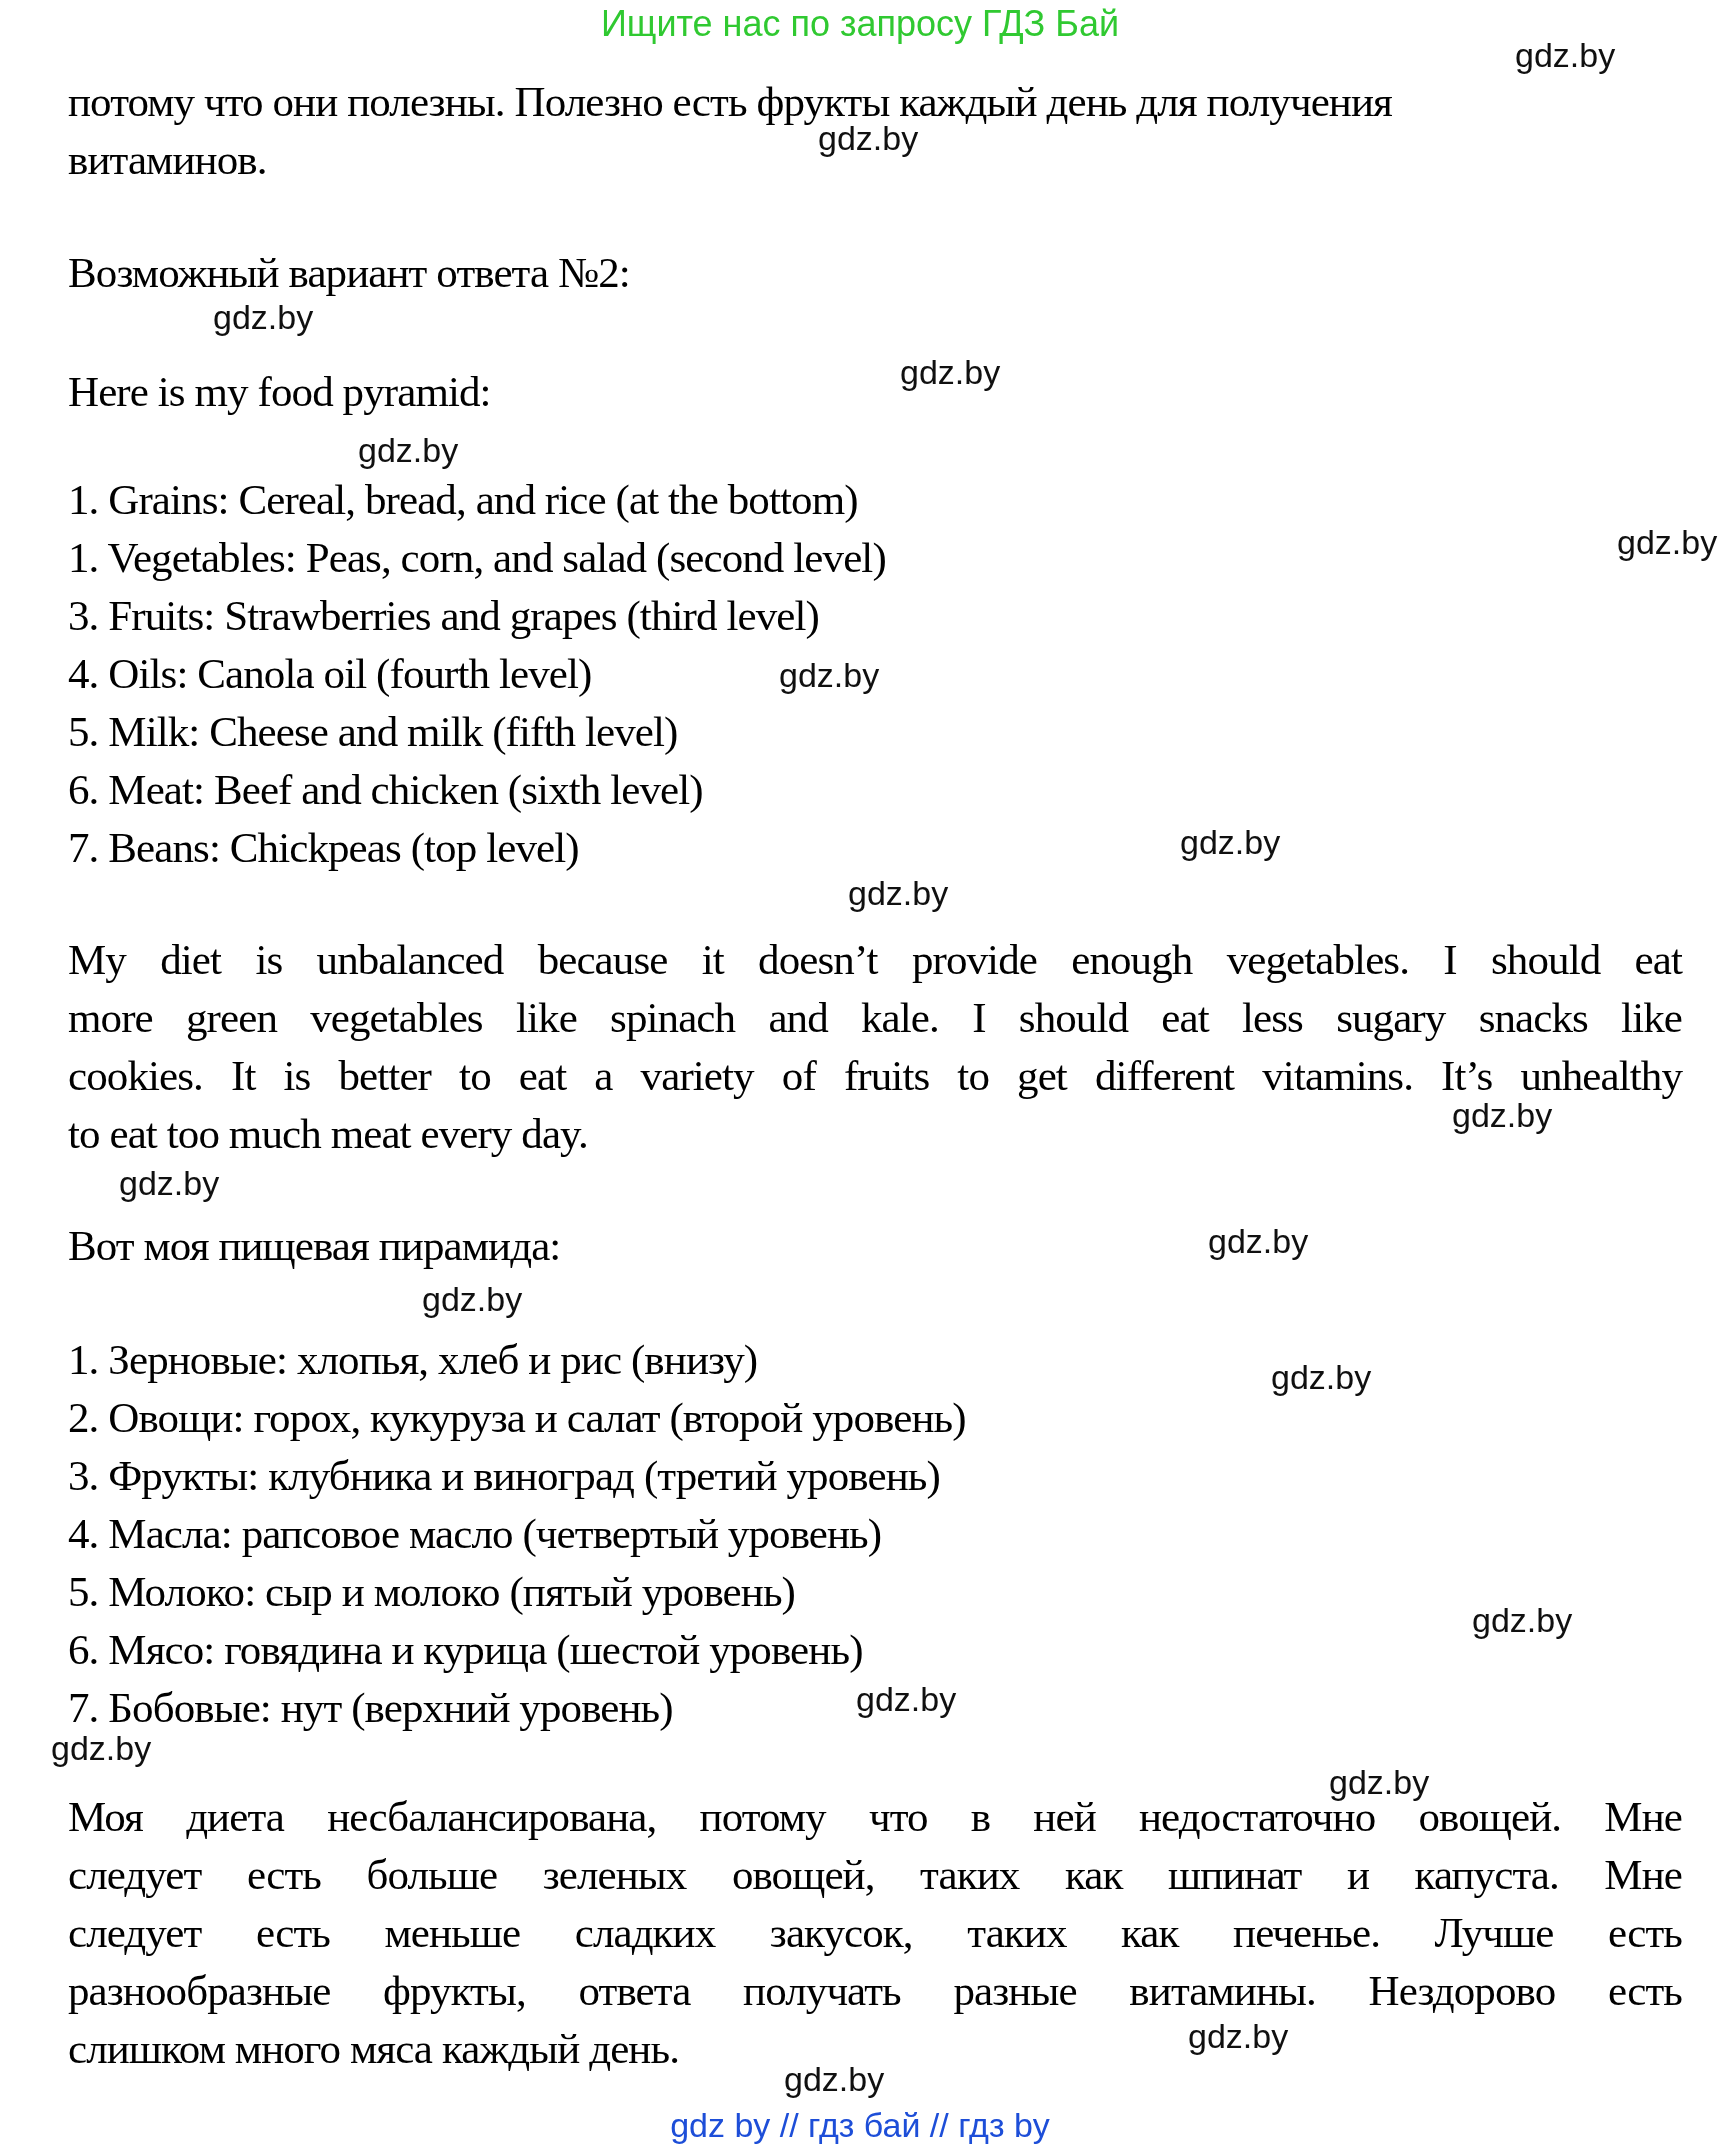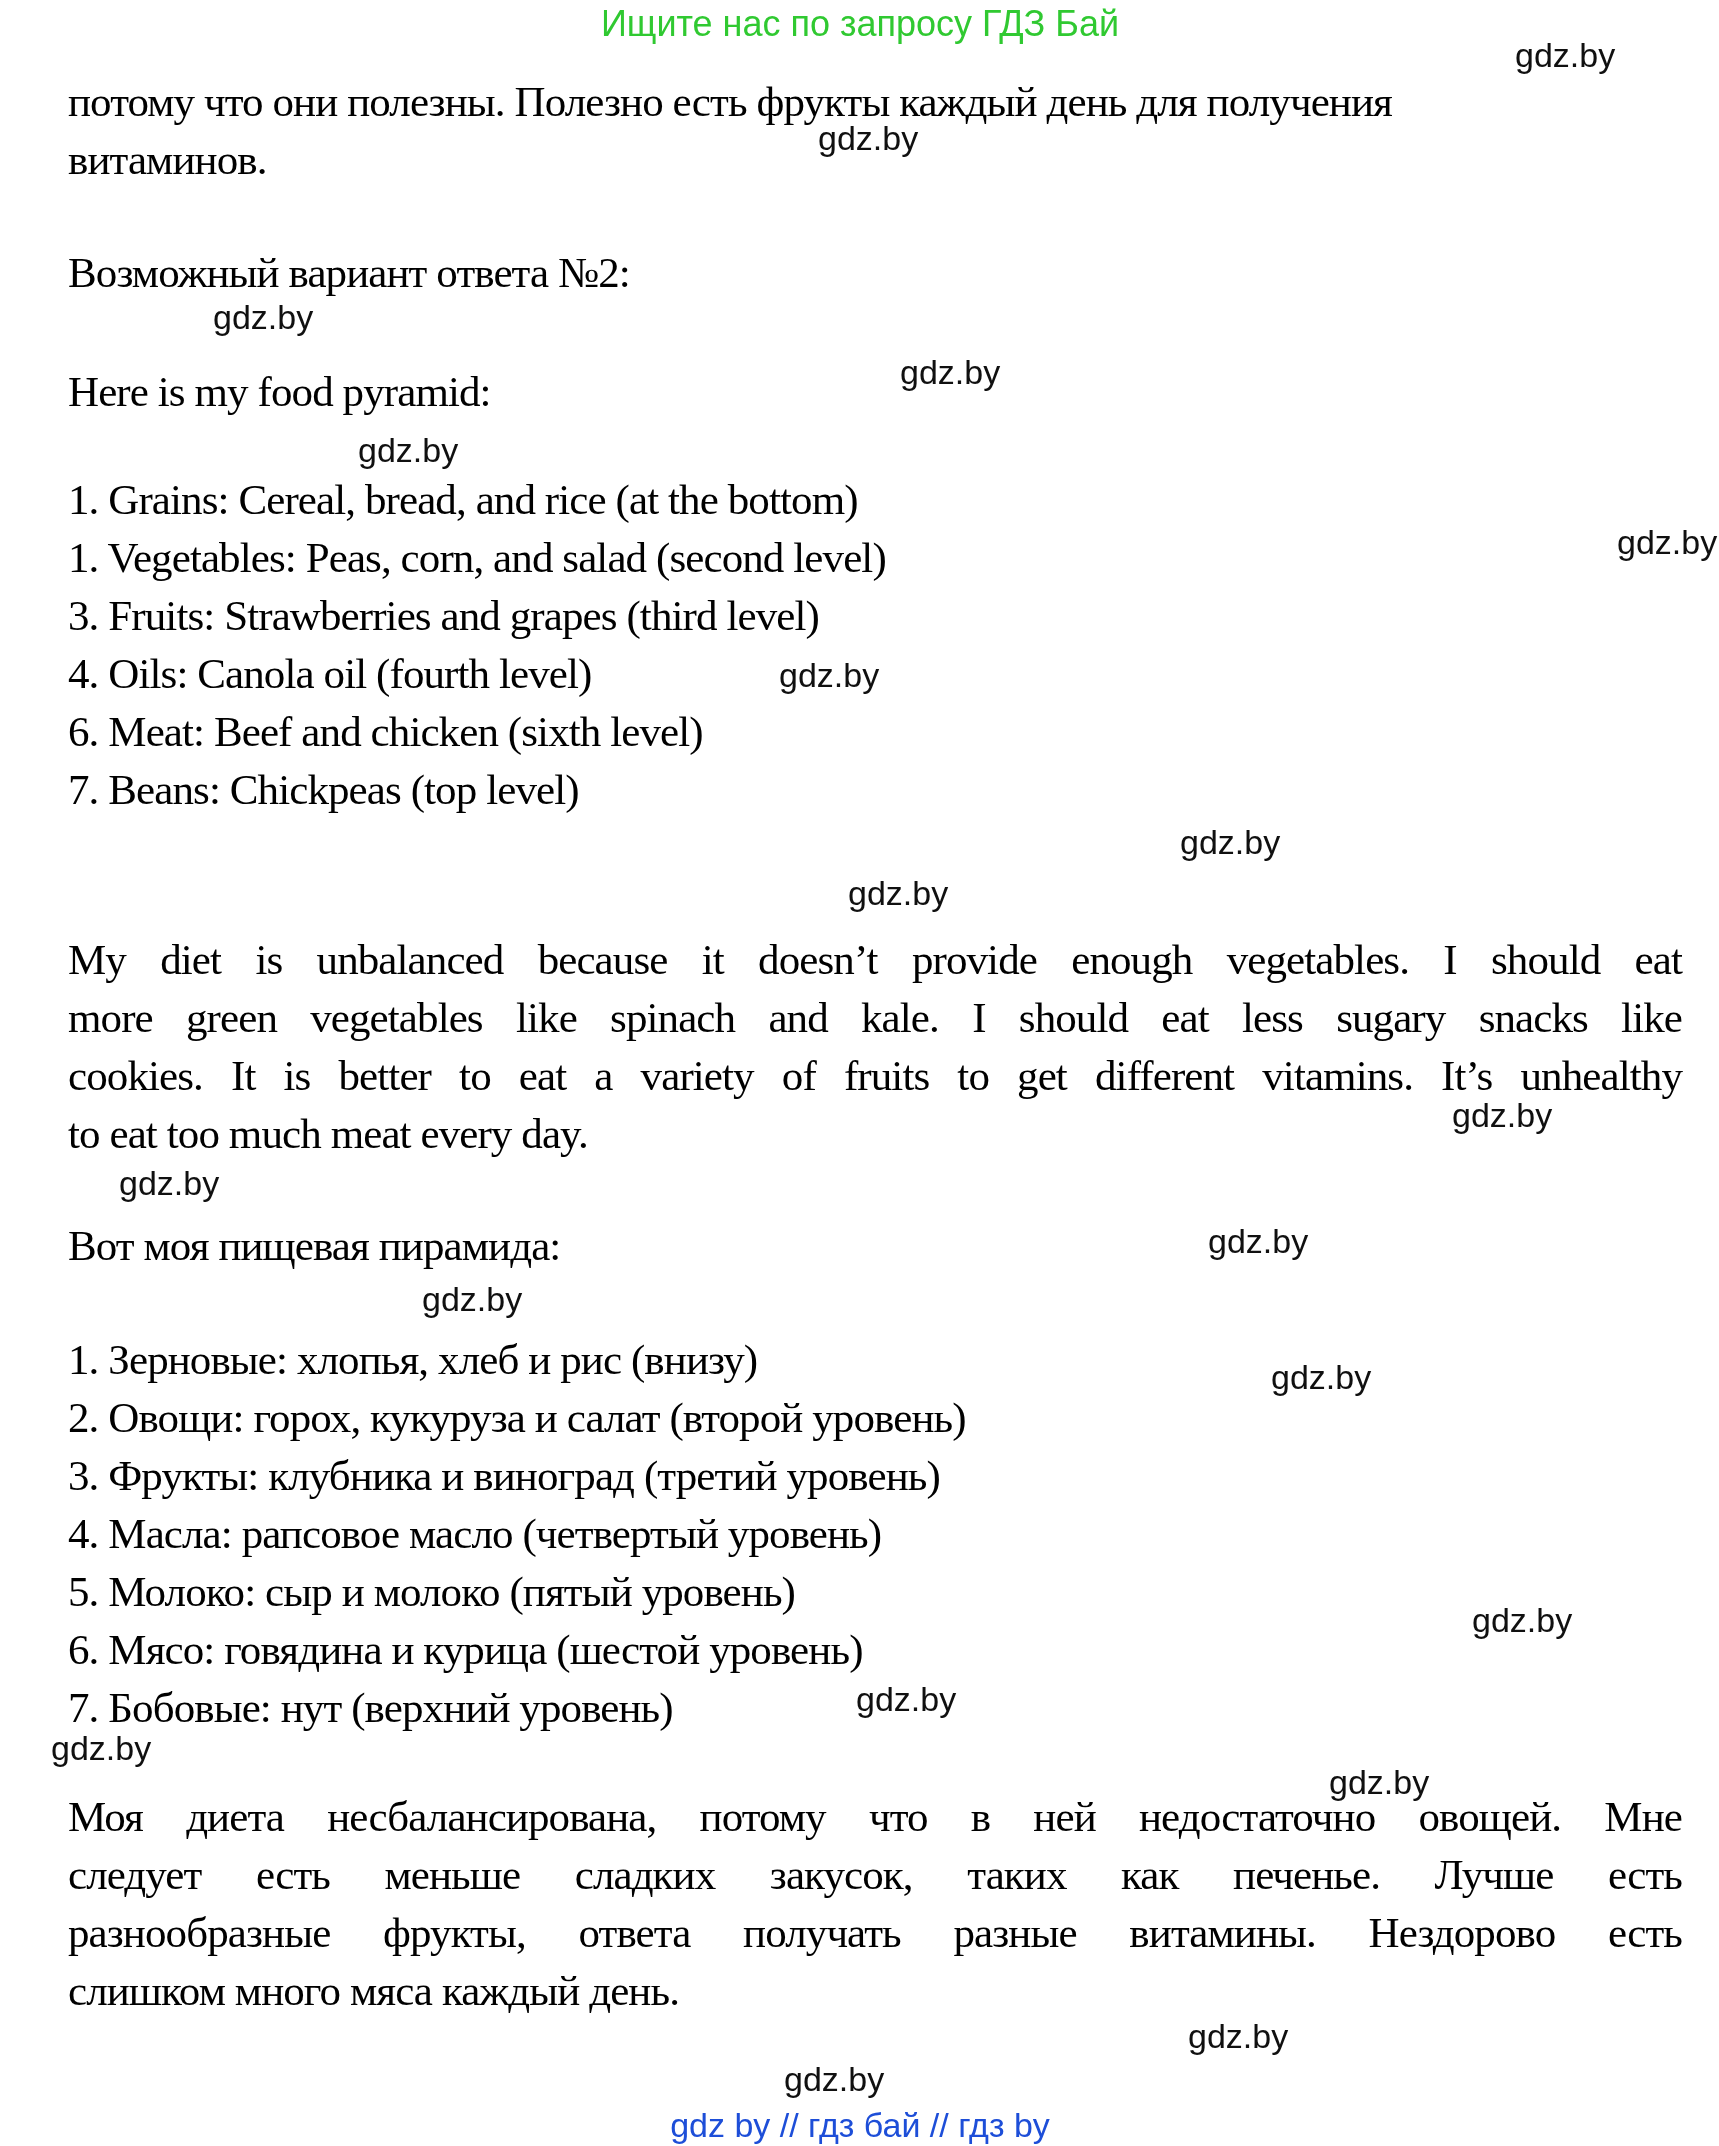--- a/index.html
+++ b/index.html
@@ -75,20 +75,21 @@
 
   <div class="block heading" style="top:346px;margin-top:17px;">
     <div class="pline">Here is my food pyramid:</div>
   </div>
 
   <div class="block" style="top:471px;">
       <div class="pline">1. Grains: Cereal, bread, and rice (at the bottom)</div>
       <div class="pline">1. Vegetables: Peas, corn, and salad (second level)</div>
       <div class="pline">3. Fruits: Strawberries and grapes (third level)</div>
       <div class="pline">4. Oils: Canola oil (fourth level)</div>
+      <div class="pline">5. Milk: Cheese and milk (fifth level)</div>
       <div class="pline">6. Meat: Beef and chicken (sixth level)</div>
       <div class="pline">7. Beans: Chickpeas (top level)</div>
     </div>
 
   <div class="block justified" style="top:931px;">
       <div class="pline">My diet is unbalanced because it doesn’t provide enough vegetables. I should eat</div>
       <div class="pline">more green vegetables like spinach and kale. I should eat less sugary snacks like</div>
       <div class="pline">cookies. It is better to eat a variety of fruits to get different vitamins. It’s unhealthy</div>
       <div class="pline">to eat too much meat every day.</div>
     </div>
@@ -102,20 +103,21 @@
       <div class="pline">2. Овощи: горох, кукуруза и салат (второй уровень)</div>
       <div class="pline">3. Фрукты: клубника и виноград (третий уровень)</div>
       <div class="pline">4. Масла: рапсовое масло (четвертый уровень)</div>
       <div class="pline">5. Молоко: сыр и молоко (пятый уровень)</div>
       <div class="pline">6. Мясо: говядина и курица (шестой уровень)</div>
       <div class="pline">7. Бобовые: нут (верхний уровень)</div>
     </div>
 
   <div class="block justified" style="top:1788px;">
       <div class="pline">Моя диета несбалансирована, потому что в ней недостаточно овощей. Мне</div>
+      <div class="pline">следует есть больше зеленых овощей, таких как шпинат и капуста. Мне</div>
       <div class="pline">следует есть меньше сладких закусок, таких как печенье. Лучше есть</div>
       <div class="pline">разнообразные фрукты, ответа получать разные витамины. Нездорово есть</div>
       <div class="pline">слишком много мяса каждый день.</div>
     </div>
 
   <span class="wm" style="left:1515px; top:41px;">gdz.by</span>
   <span class="wm" style="left:818px;  top:124px;">gdz.by</span>
   <span class="wm" style="left:213px;  top:303px;">gdz.by</span>
   <span class="wm" style="left:900px; top:358px;">gdz.by</span>
   <span class="wm" style="left:358px;  top:436px;">gdz.by</span>

